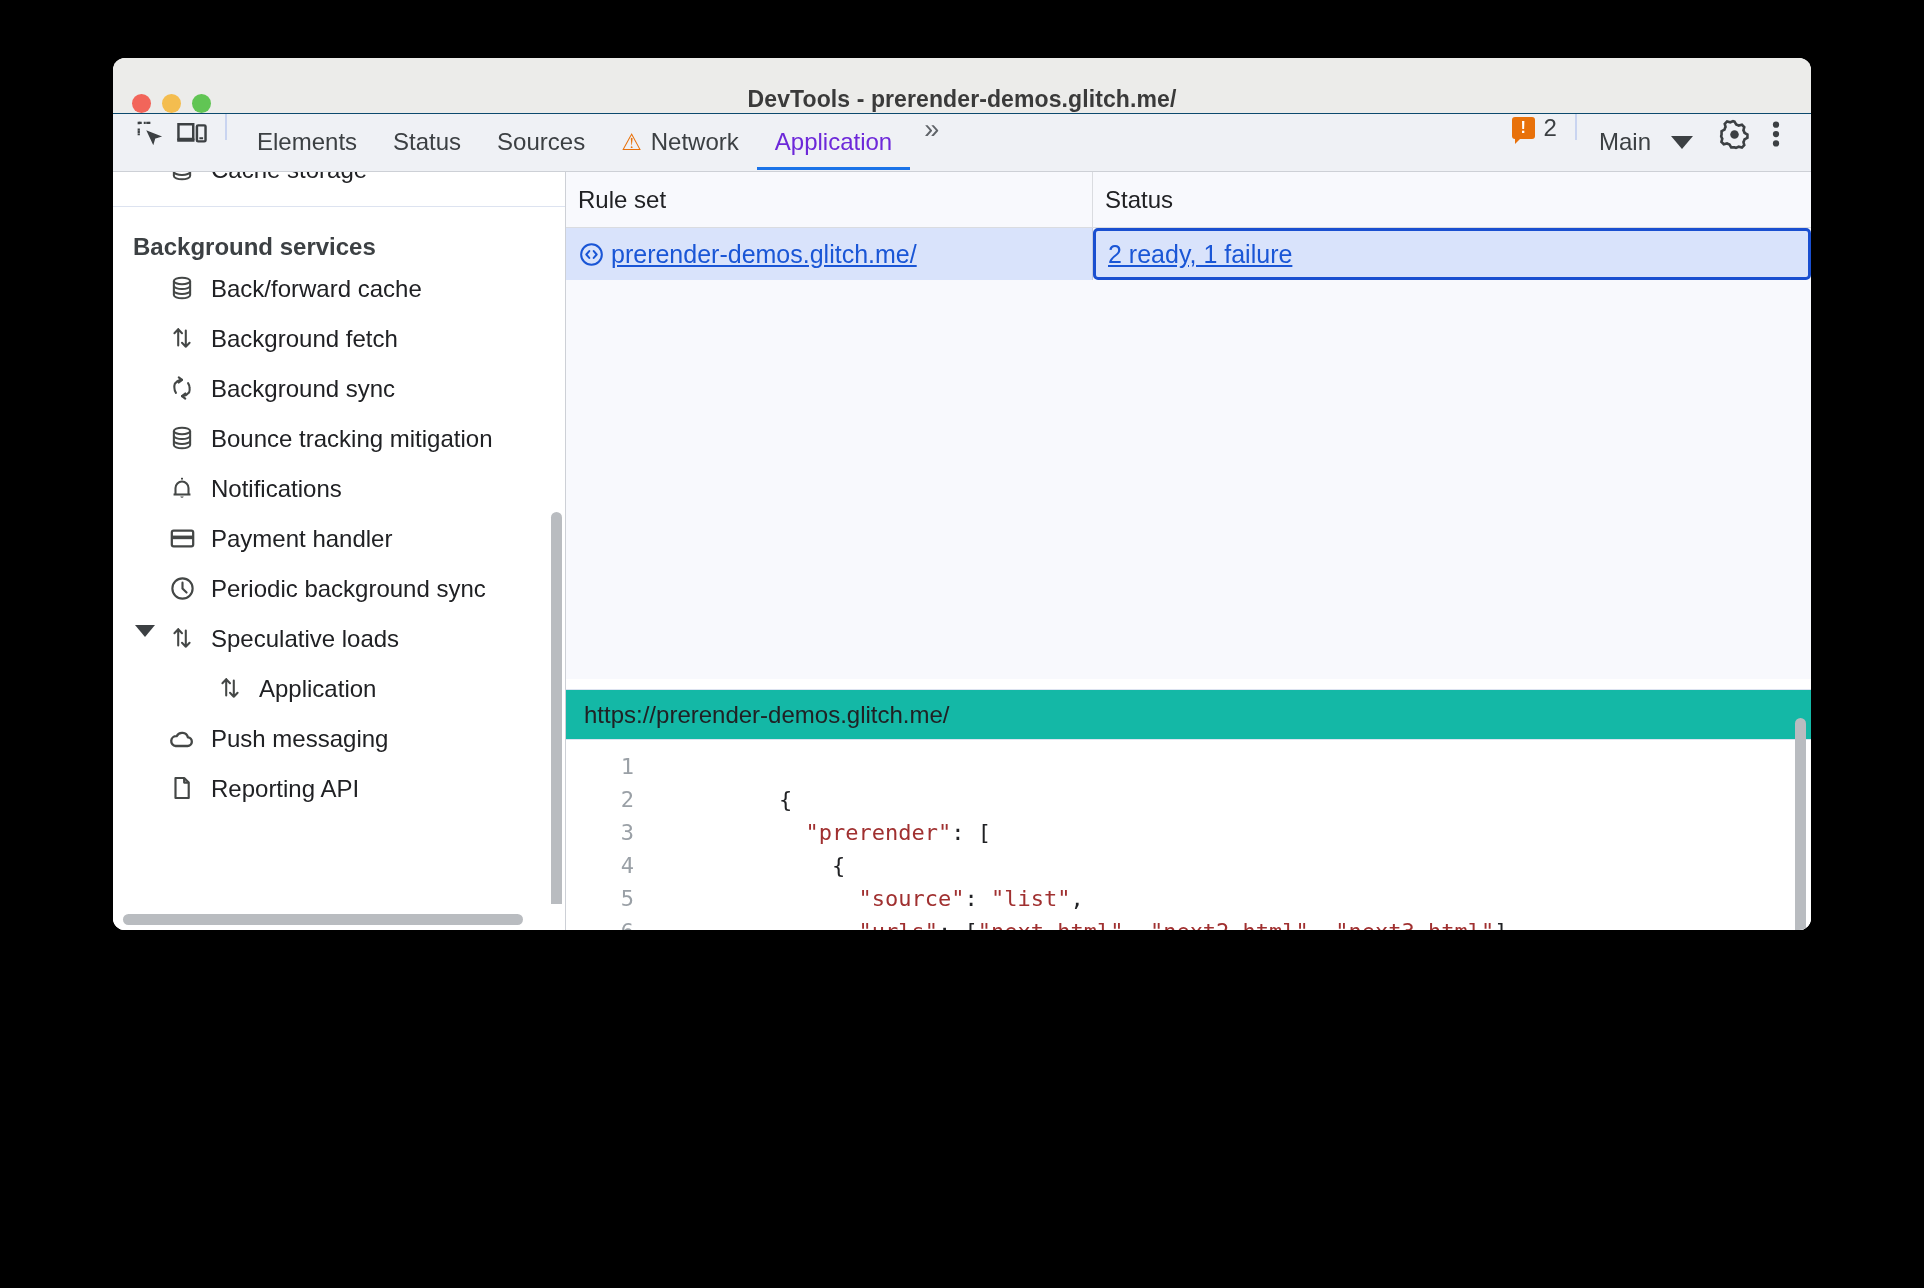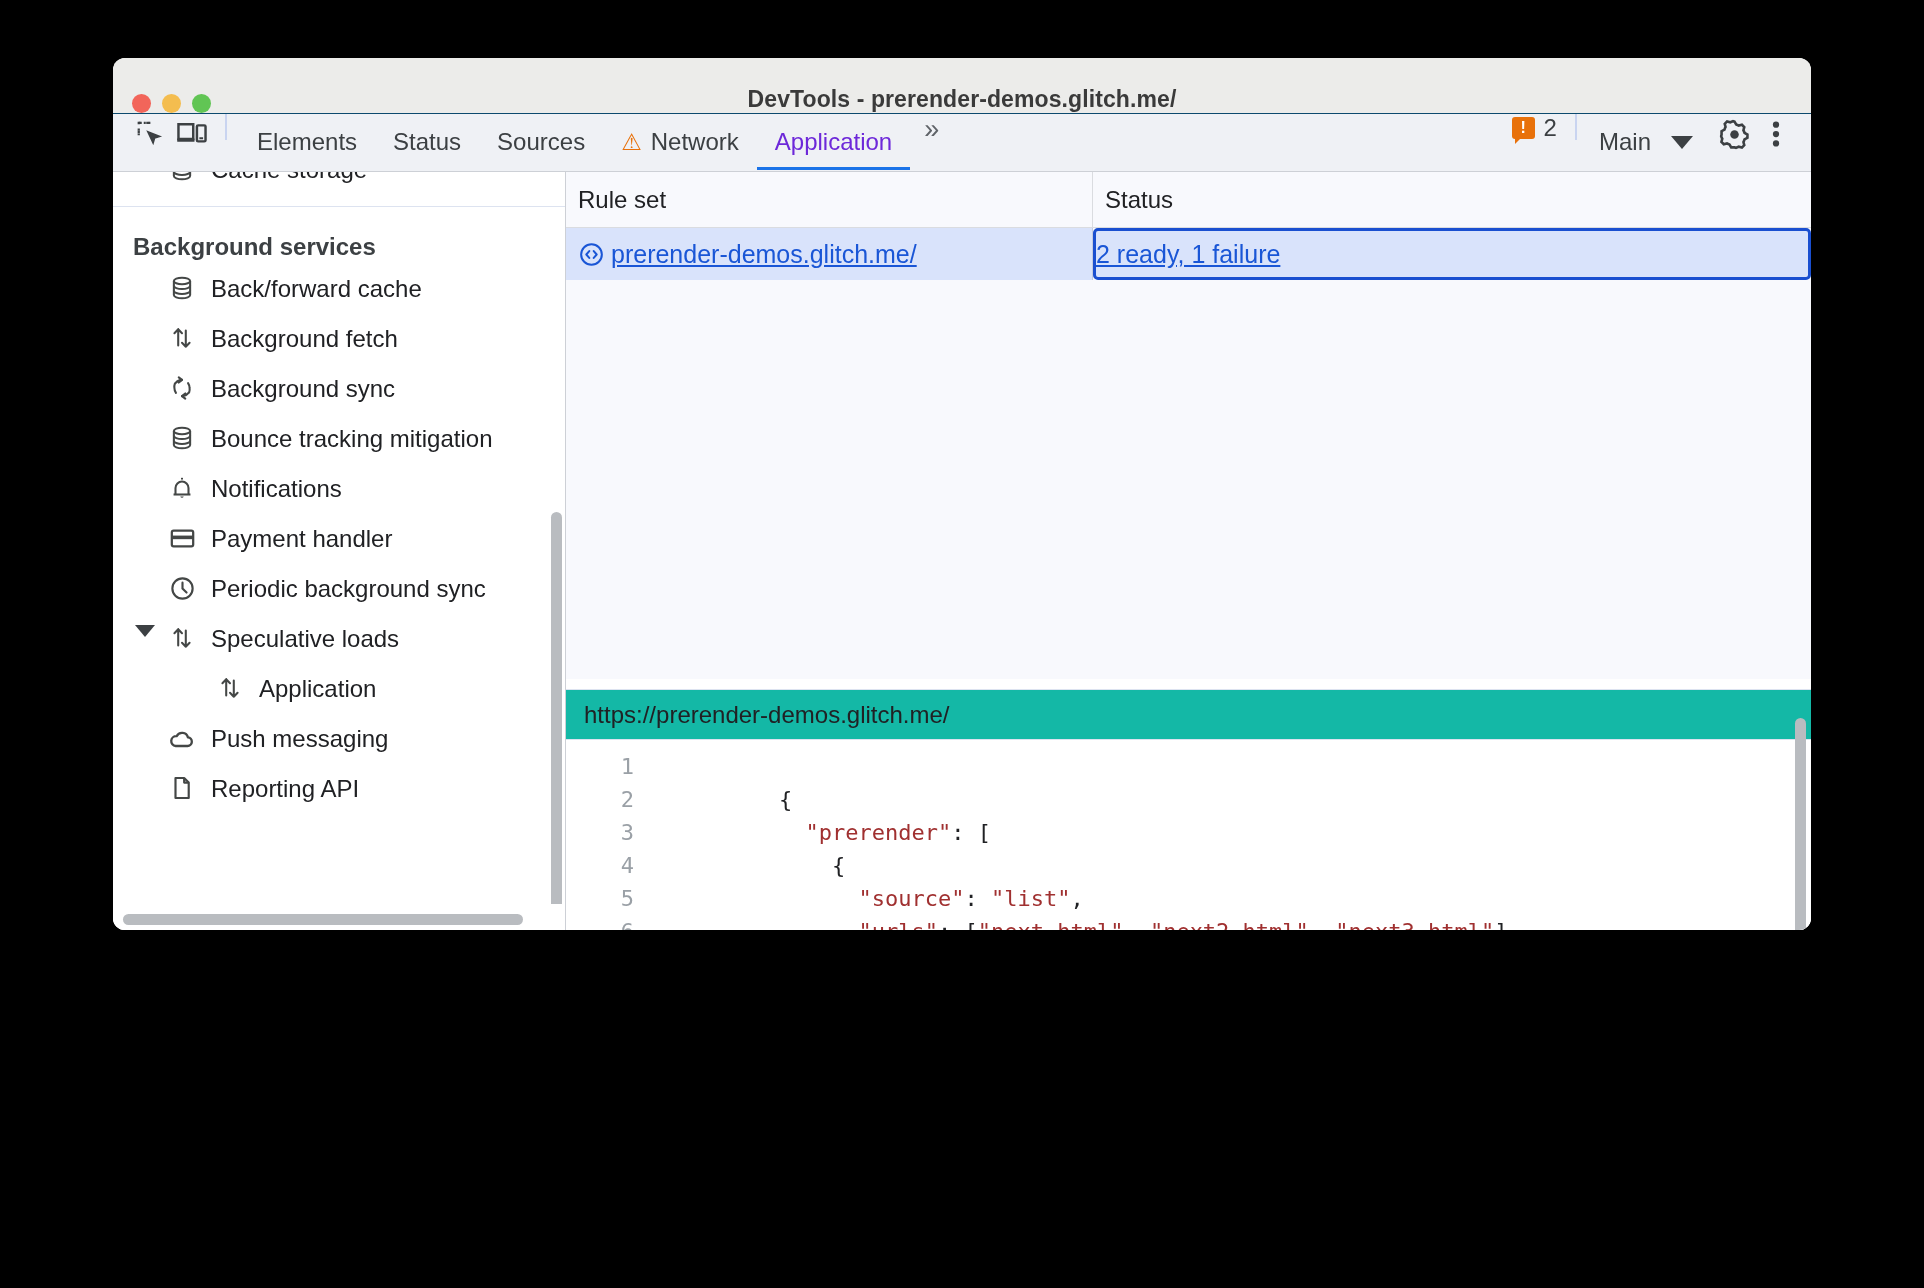--- a/index.html
+++ b/index.html
@@ -162,21 +162,21 @@
   .col-status { flex: 1 1 auto; }
   .grid-row { display: flex; height: 52px; flex: 0 0 52px; border-radius: 26px; }
   .cell-ruleset {
     width: 527px; flex: 0 0 527px;
     background: #d9e3fb;
     display: flex; align-items: center; padding-left: 12px;
     border-right: 1px solid #c3cbe0;
   }
   .cell-status {
     flex: 1 1 auto; background: #d9e3fb;
-    display: flex; align-items: center; 
+    display: flex; align-items: center; padding-left: 12px;
     border: 3px solid #1a4fd0; border-radius: 5px;
   }
   .link {
     color: #1a56d6; font-size: 25px; text-decoration: underline;
     white-space: nowrap;
   }
   .code-icon {
     width: 27px; height: 27px; flex: 0 0 27px; margin-right: 6px;
     color: #1a56d6;
   }

